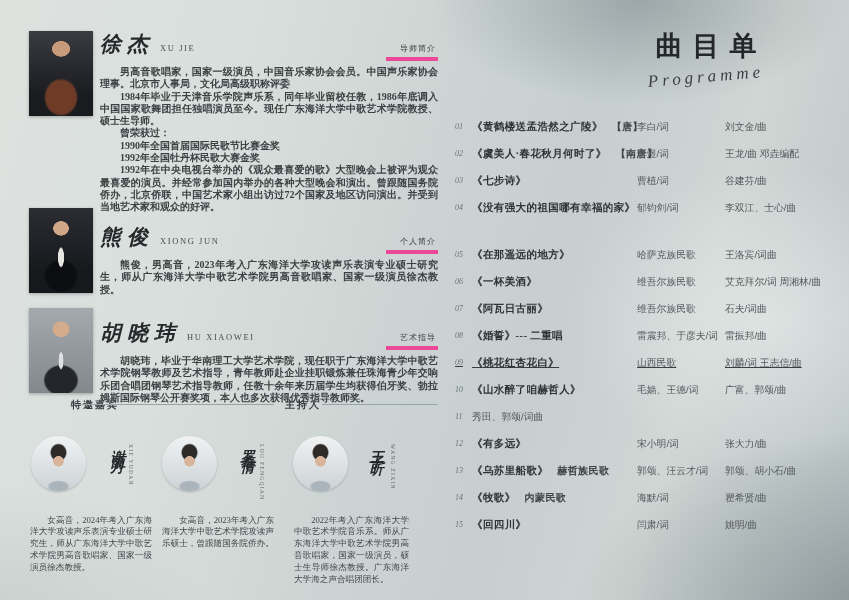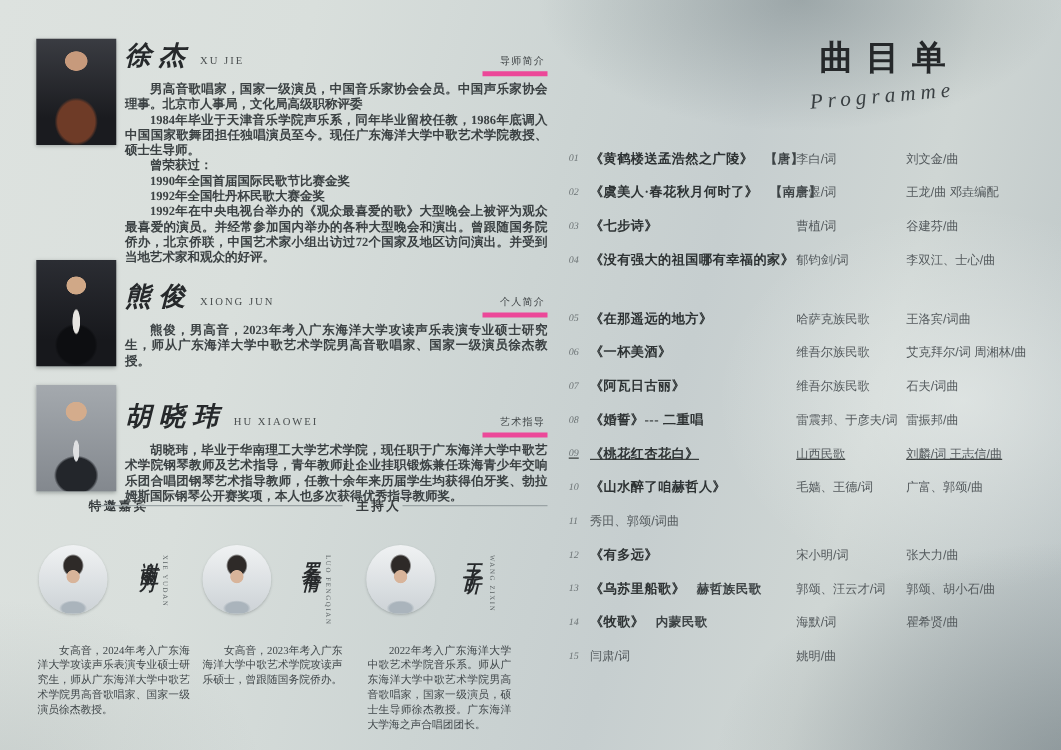--- a/index.html
+++ b/index.html
@@ -241,17 +241,18 @@
       <span class="s-comp">郭颂、胡小石/曲</span>
     </div>
     <div class="song-row">
       <span class="s-num">14</span>
       <span class="s-title"><span>《牧歌》</span><span class="s-tag">内蒙民歌</span></span>
       <span class="s-lyric">海默/词</span>
       <span class="s-comp">瞿希贤/曲</span>
     </div>
     <div class="song-row">
       <span class="s-num">15</span>
+      <span class="s-title"><span>《回四川》</span></span>
       <span class="s-lyric">闫肃/词</span>
       <span class="s-comp">姚明/曲</span>
     </div>
   </div>
 </div>
 
 </body></html>

